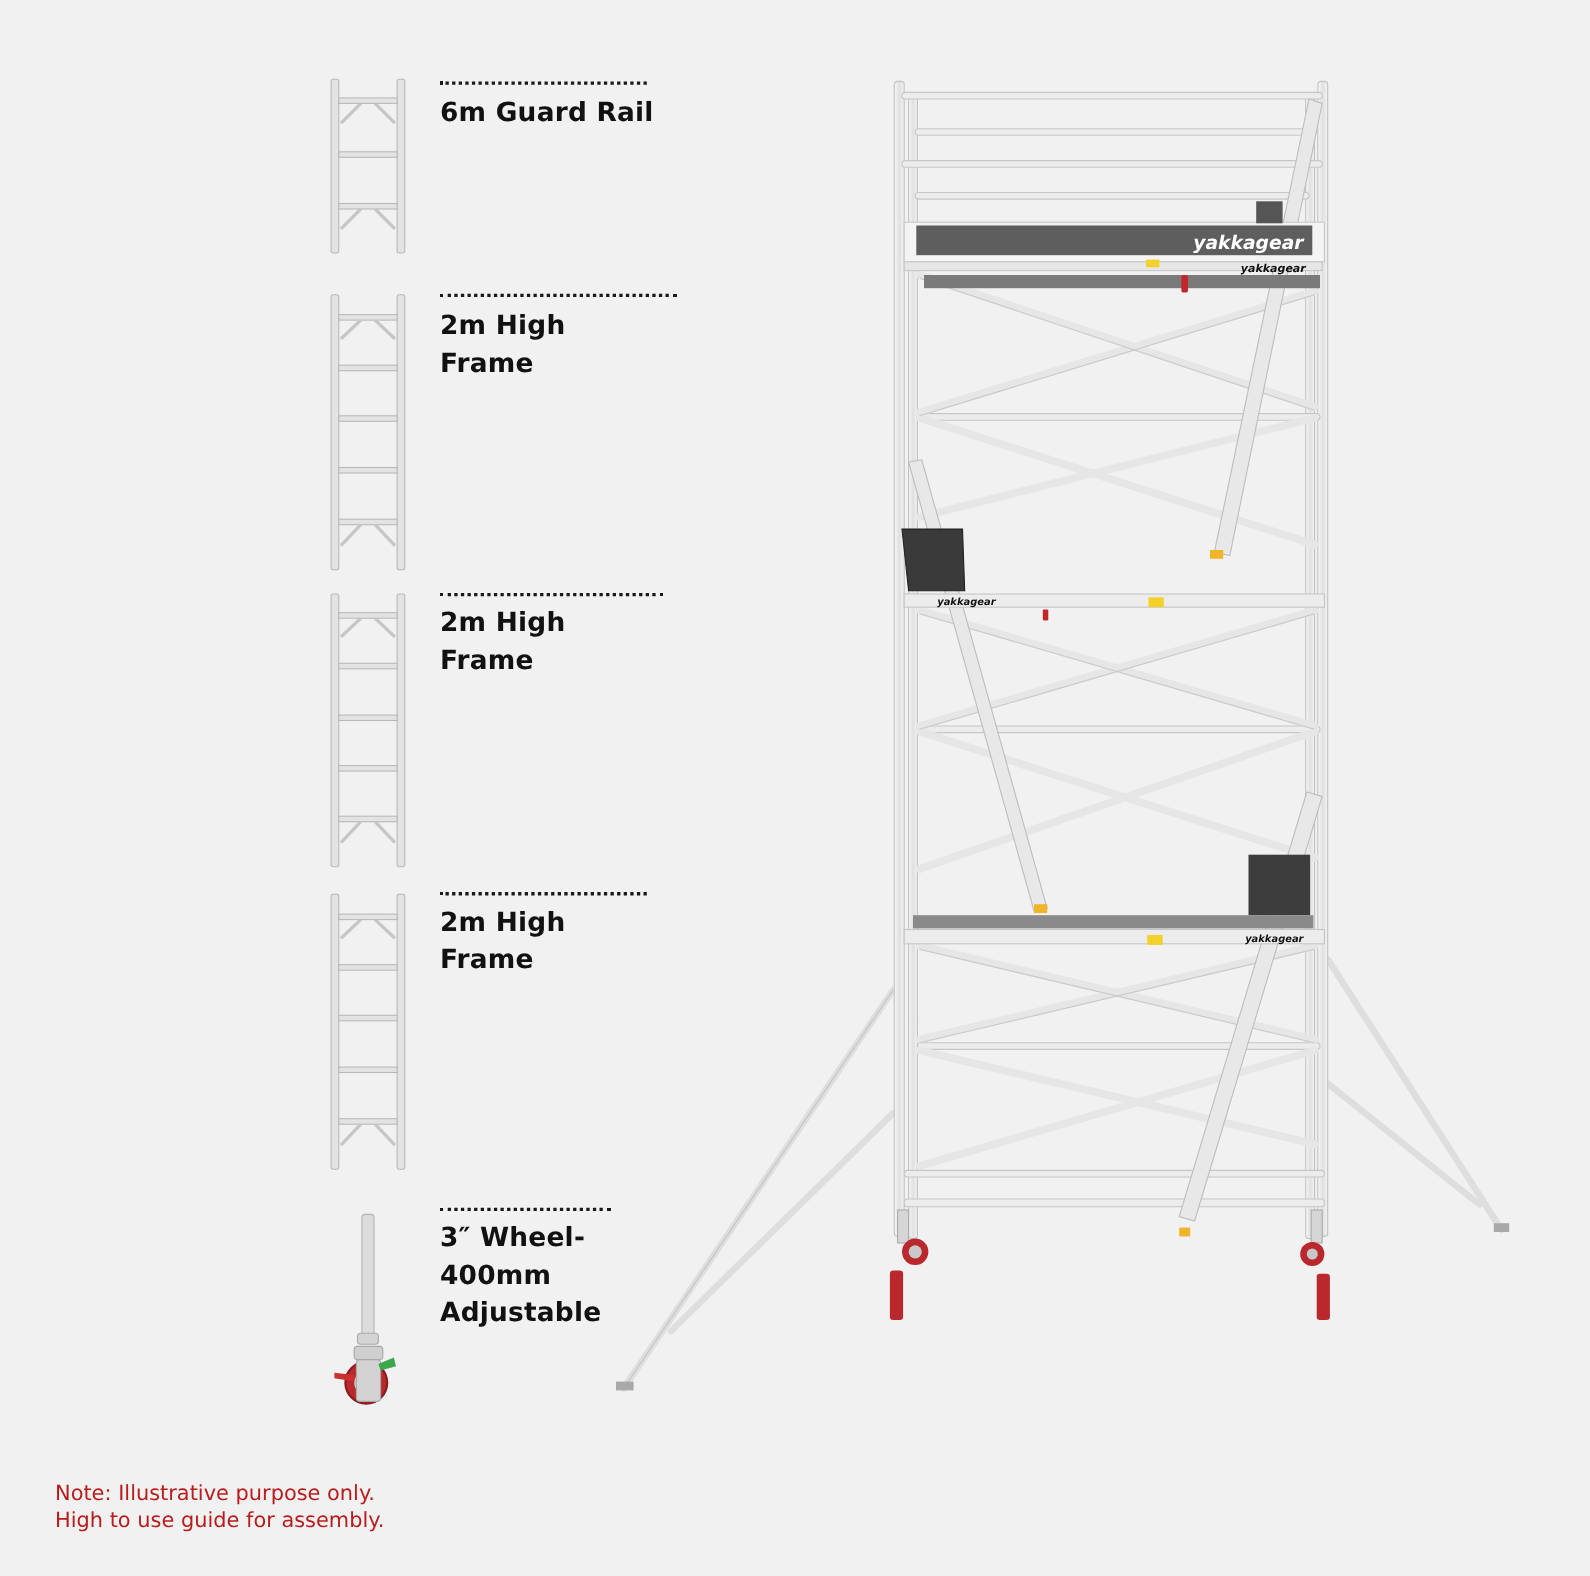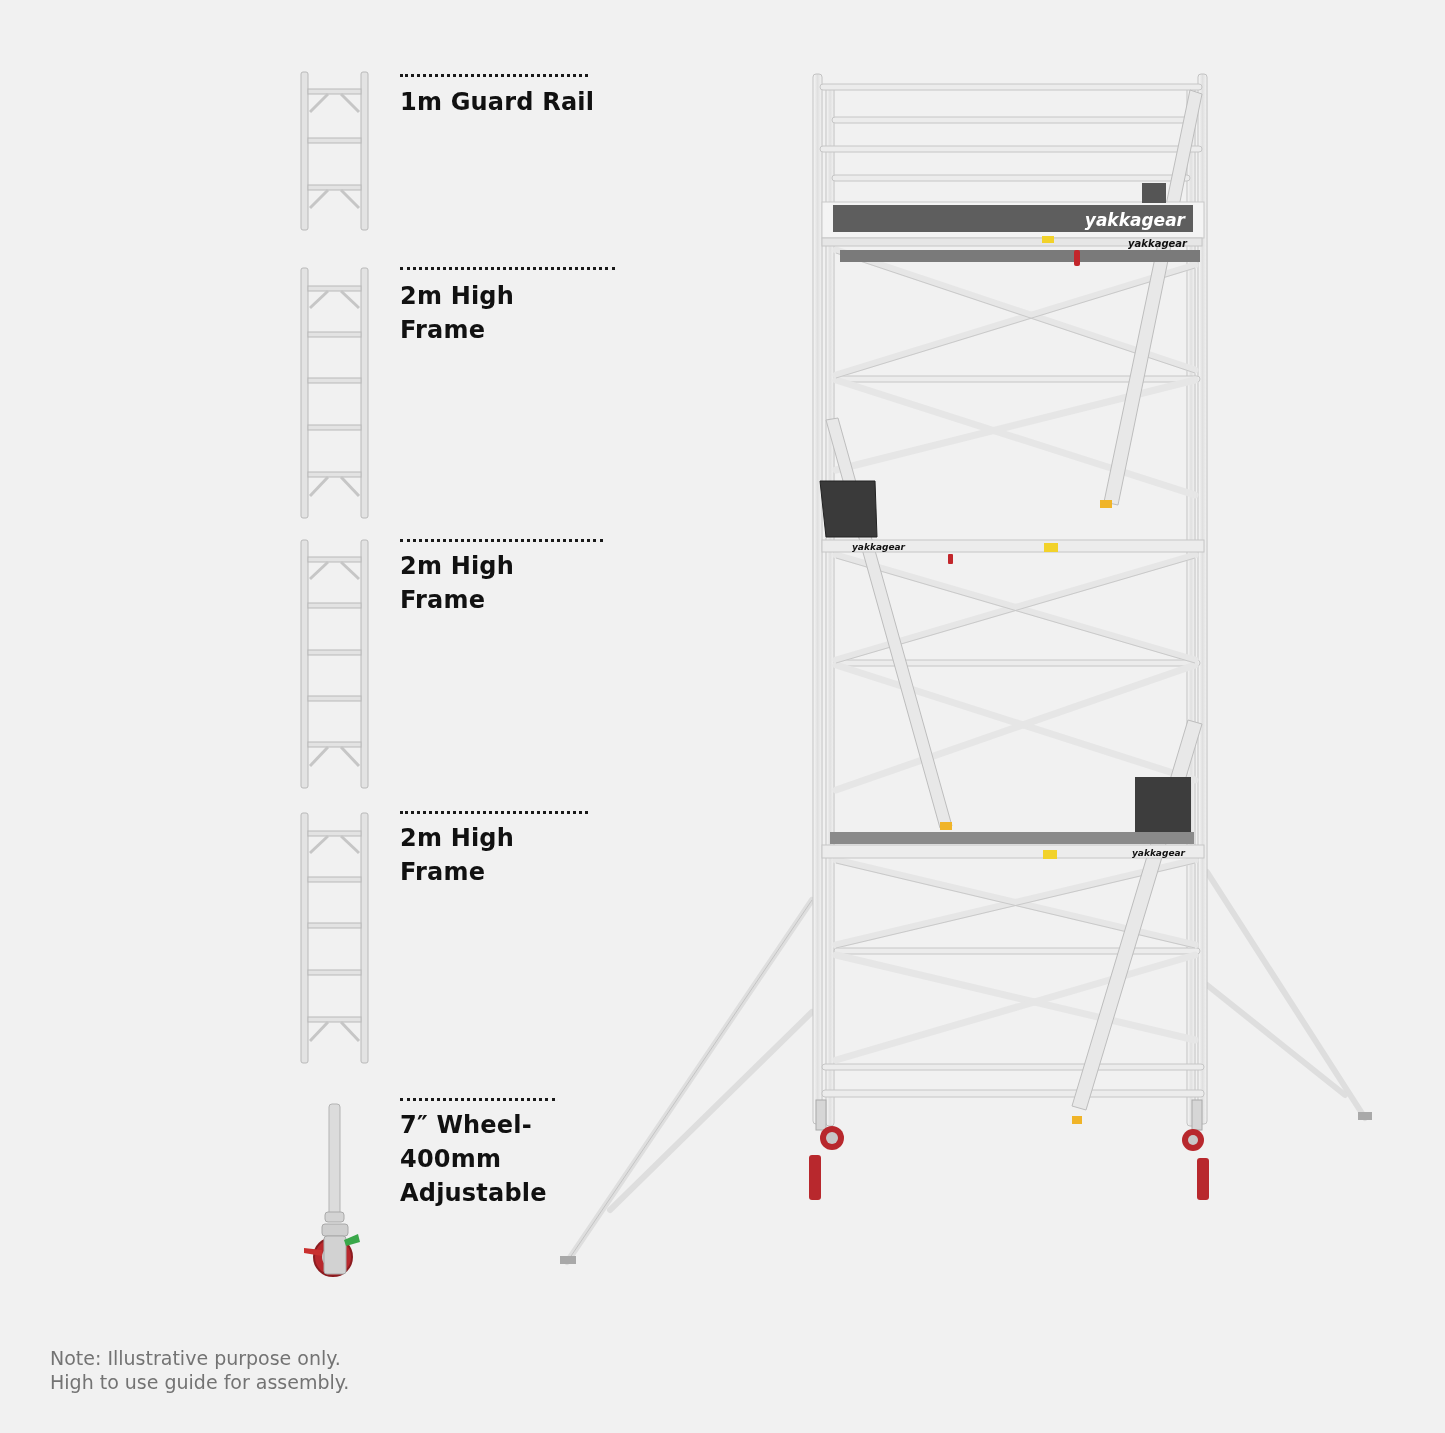--- a/index.html
+++ b/index.html
@@ -1,21 +1,21 @@
 <!DOCTYPE html>
 <html><head>
 <meta charset="utf-8">
 <style>
   html, body { margin:0; padding:0; }
   body { width:1445px; height:1433px; background:#f1f1f1; position:relative; overflow:hidden; font-family:"DejaVu Serif", serif; }
   .part { position:absolute; }
   .part svg { position:absolute; left:0; top:0; overflow:visible; }
   .dots { position:absolute; height:0; border-top:3px dotted #1a1a1a; }
   .label { position:absolute; font-family:"DejaVu Sans", sans-serif; font-weight:bold; font-size:24px; line-height:34px; color:#111; letter-spacing:0.2px; white-space:pre-line; }
-  .note { position:absolute; left:50px; top:1346px; font-family:"DejaVu Sans", sans-serif; font-size:19px; line-height:24px; color:#737373; }
+  .note { position:absolute; left:50px; top:1346px; font-family:"DejaVu Sans", sans-serif; font-size:19px; line-height:24px; color:#b91c1c; }
   .note div { white-space:nowrap; }
   #tower { position:absolute; left:0; top:0; }
 </style>
 </head>
 <body>
 
 <div class="part" style="left:298px;top:72px;width:72px;height:158px;">
   <svg width="72" height="158">
     <g stroke="#b9b9b9" stroke-width="1" fill="#e3e3e3">
       <rect x="3" y="0" width="7" height="158" rx="2"></rect>
@@ -26,21 +26,21 @@
     </g>
     <g stroke="#c6c6c6" stroke-width="3">
       <line x1="12" y1="40" x2="30" y2="22"></line>
         <line x1="61" y1="40" x2="43" y2="22"></line>
       <line x1="12" y1="136" x2="30" y2="118"></line>
         <line x1="61" y1="136" x2="43" y2="118"></line>
     </g>
   </svg>
 </div>
 <div class="dots" style="left:400px;top:74px;width:188px;"></div>
-<div class="label" style="left:400px;top:85px;">1m Guard Rail</div>
+<div class="label" style="left:400px;top:85px;">6m Guard Rail</div>
 
 <div class="part" style="left:298px;top:268px;width:72px;height:250px;">
   <svg width="72" height="250">
     <g stroke="#b9b9b9" stroke-width="1" fill="#e3e3e3">
       <rect x="3" y="0" width="7" height="250" rx="2"></rect>
       <rect x="63" y="0" width="7" height="250" rx="2"></rect>
       <rect x="10" y="18" width="53" height="5"></rect>
       <rect x="10" y="64" width="53" height="5"></rect>
       <rect x="10" y="110" width="53" height="5"></rect>
       <rect x="10" y="157" width="53" height="5"></rect>
@@ -110,21 +110,21 @@
     <rect x="25" y="112" width="19" height="10" rx="3" fill="#d4d4d4" stroke="#aaa"></rect>
     <rect x="22" y="124" width="26" height="12" rx="3" fill="#cfcfcf" stroke="#a8a8a8"></rect>
     <circle cx="33" cy="157" r="19" fill="#b8282d" stroke="#8c1c20" stroke-width="2"></circle>
     <circle cx="33" cy="157" r="11" fill="#c9c9c9"></circle>
     <rect x="24" y="136" width="22" height="38" rx="3" fill="#d2d2d2" stroke="#a8a8a8"></rect>
     <path d="M44,140 L58,134 L60,142 L46,146 Z" fill="#3aa84a"></path>
     <path d="M4,148 L22,150 L22,156 L4,153 Z" fill="#c9302f"></path>
   </svg>
 </div>
 <div class="dots" style="left:400px;top:1098px;width:155px;"></div>
-<div class="label" style="left:400px;top:1108px;">7″ Wheel-
+<div class="label" style="left:400px;top:1108px;">3″ Wheel-
 400mm
 Adjustable</div>
 
 <div class="note">
   <div>Note: Illustrative purpose only.</div>
   <div>High to use guide for assembly.</div>
 </div>
 
 <svg id="tower" width="1445" height="1433">
   <defs>

